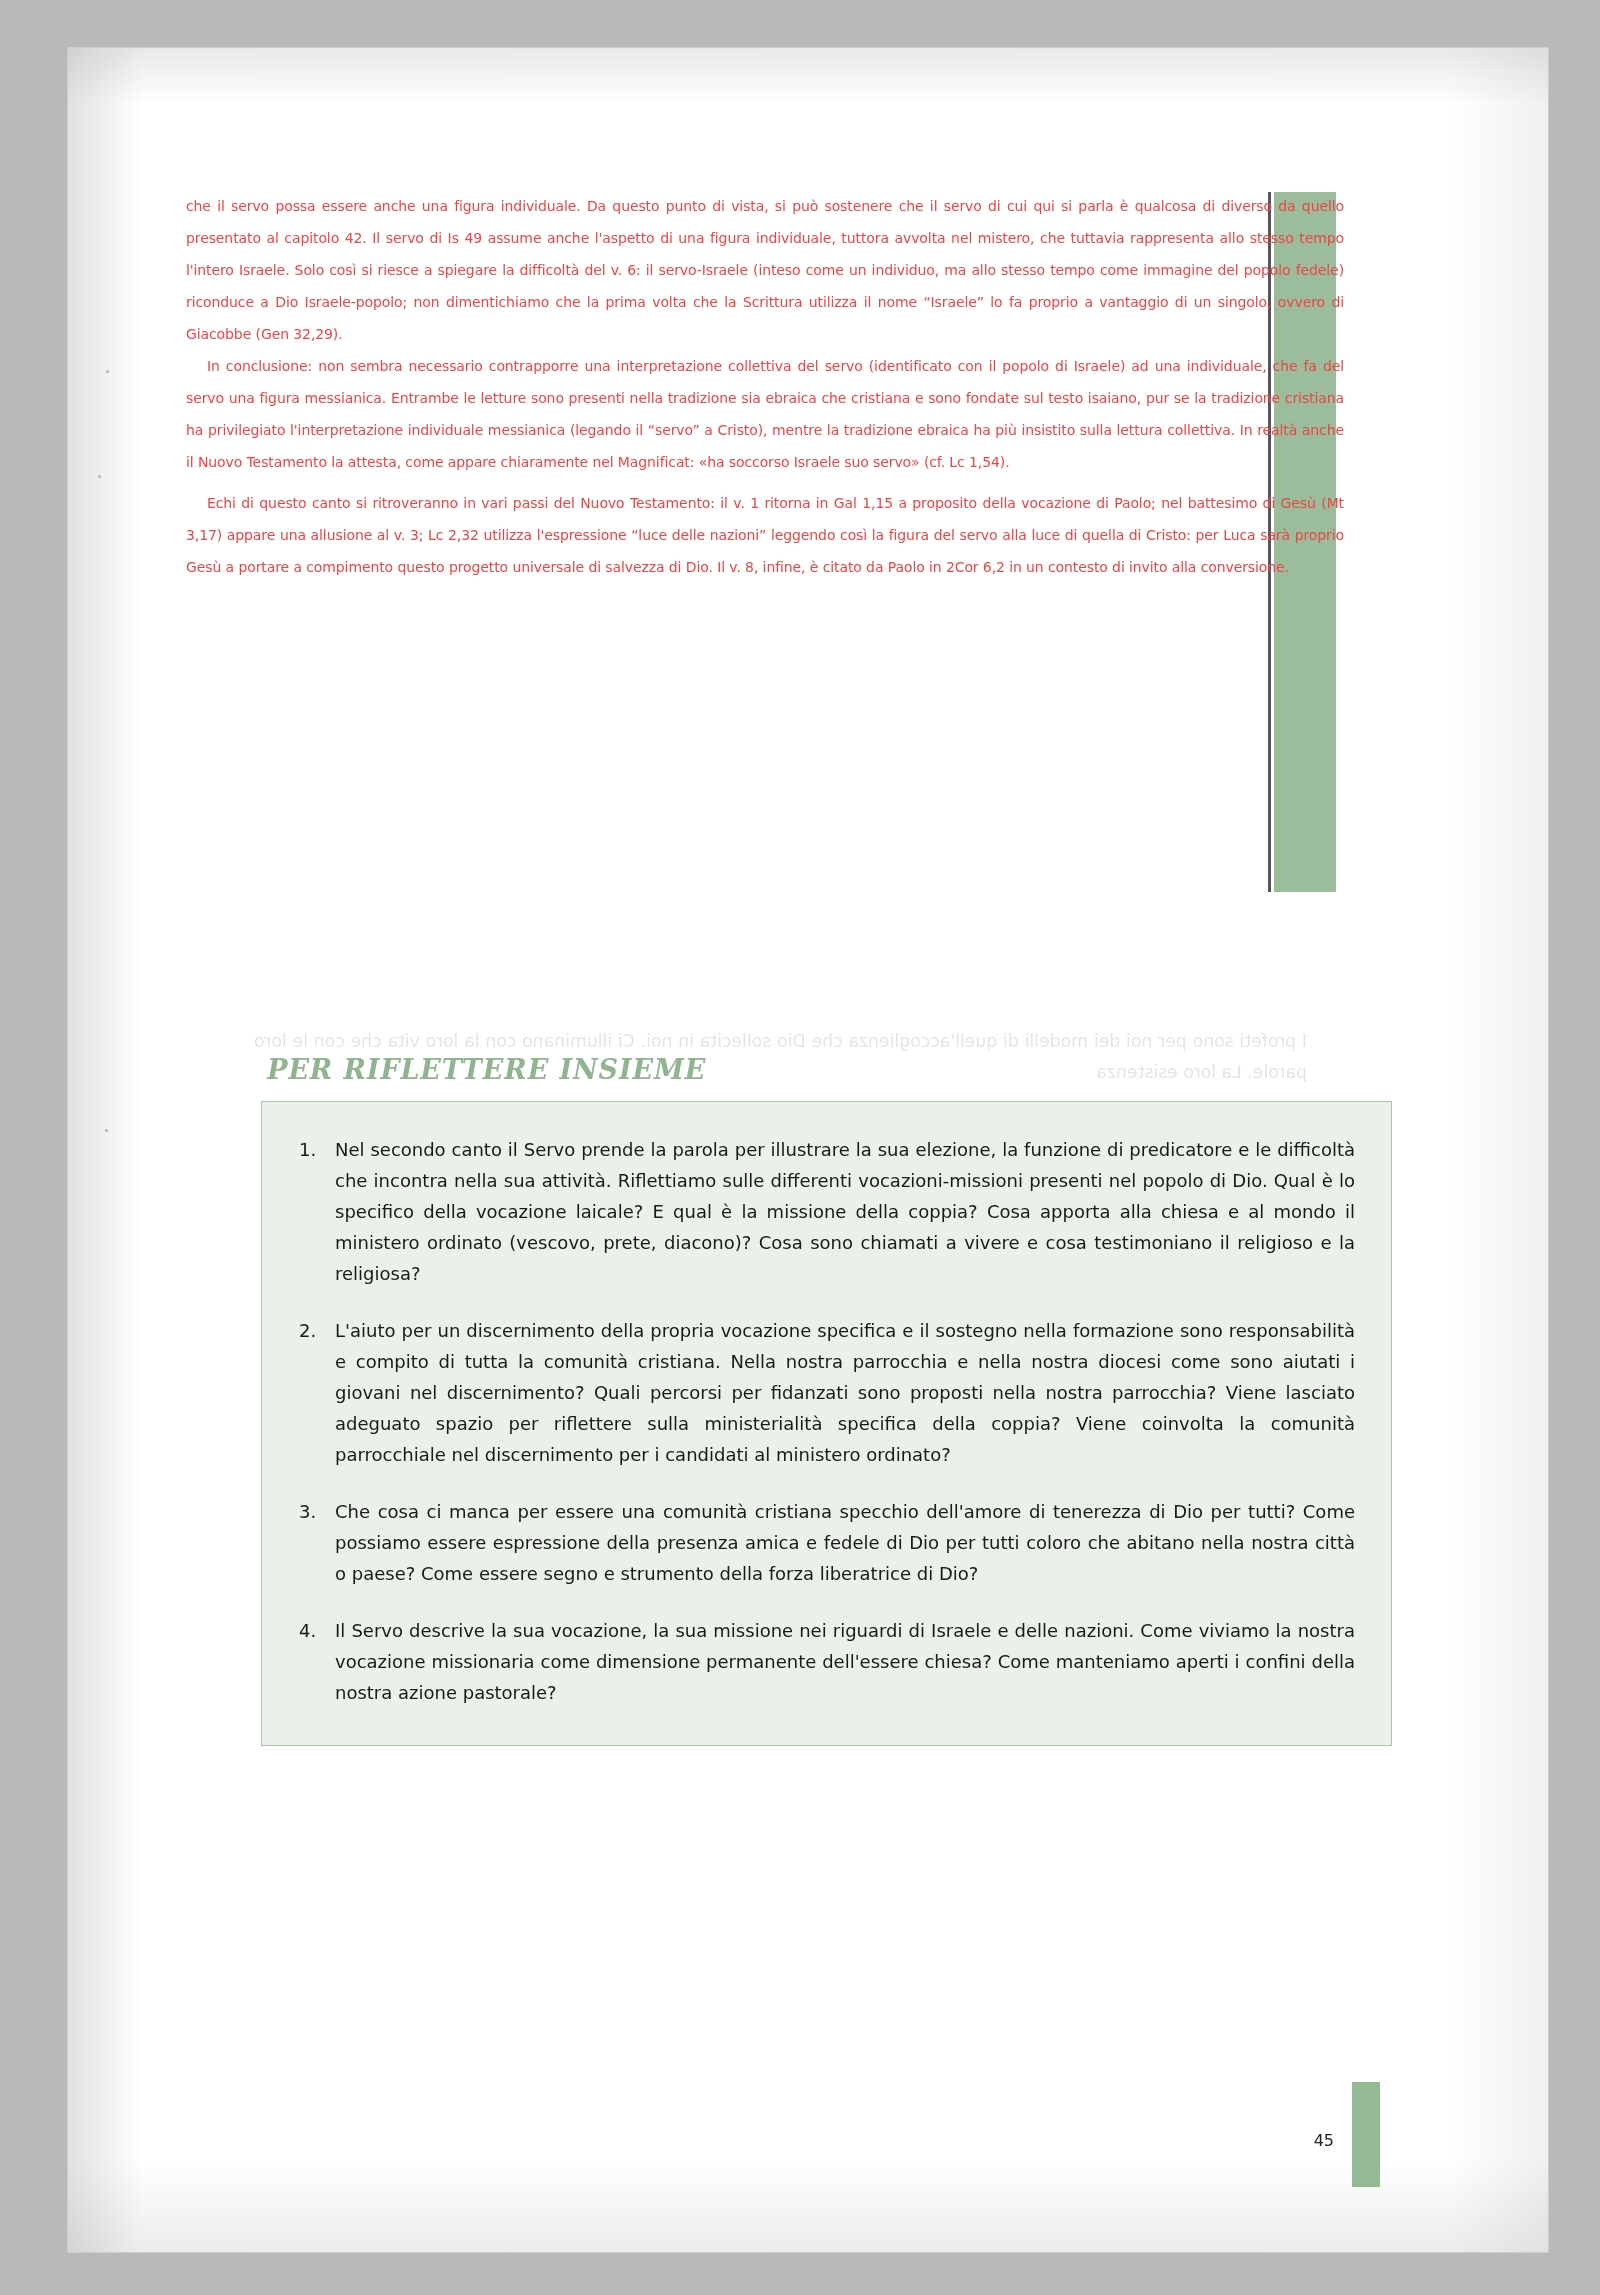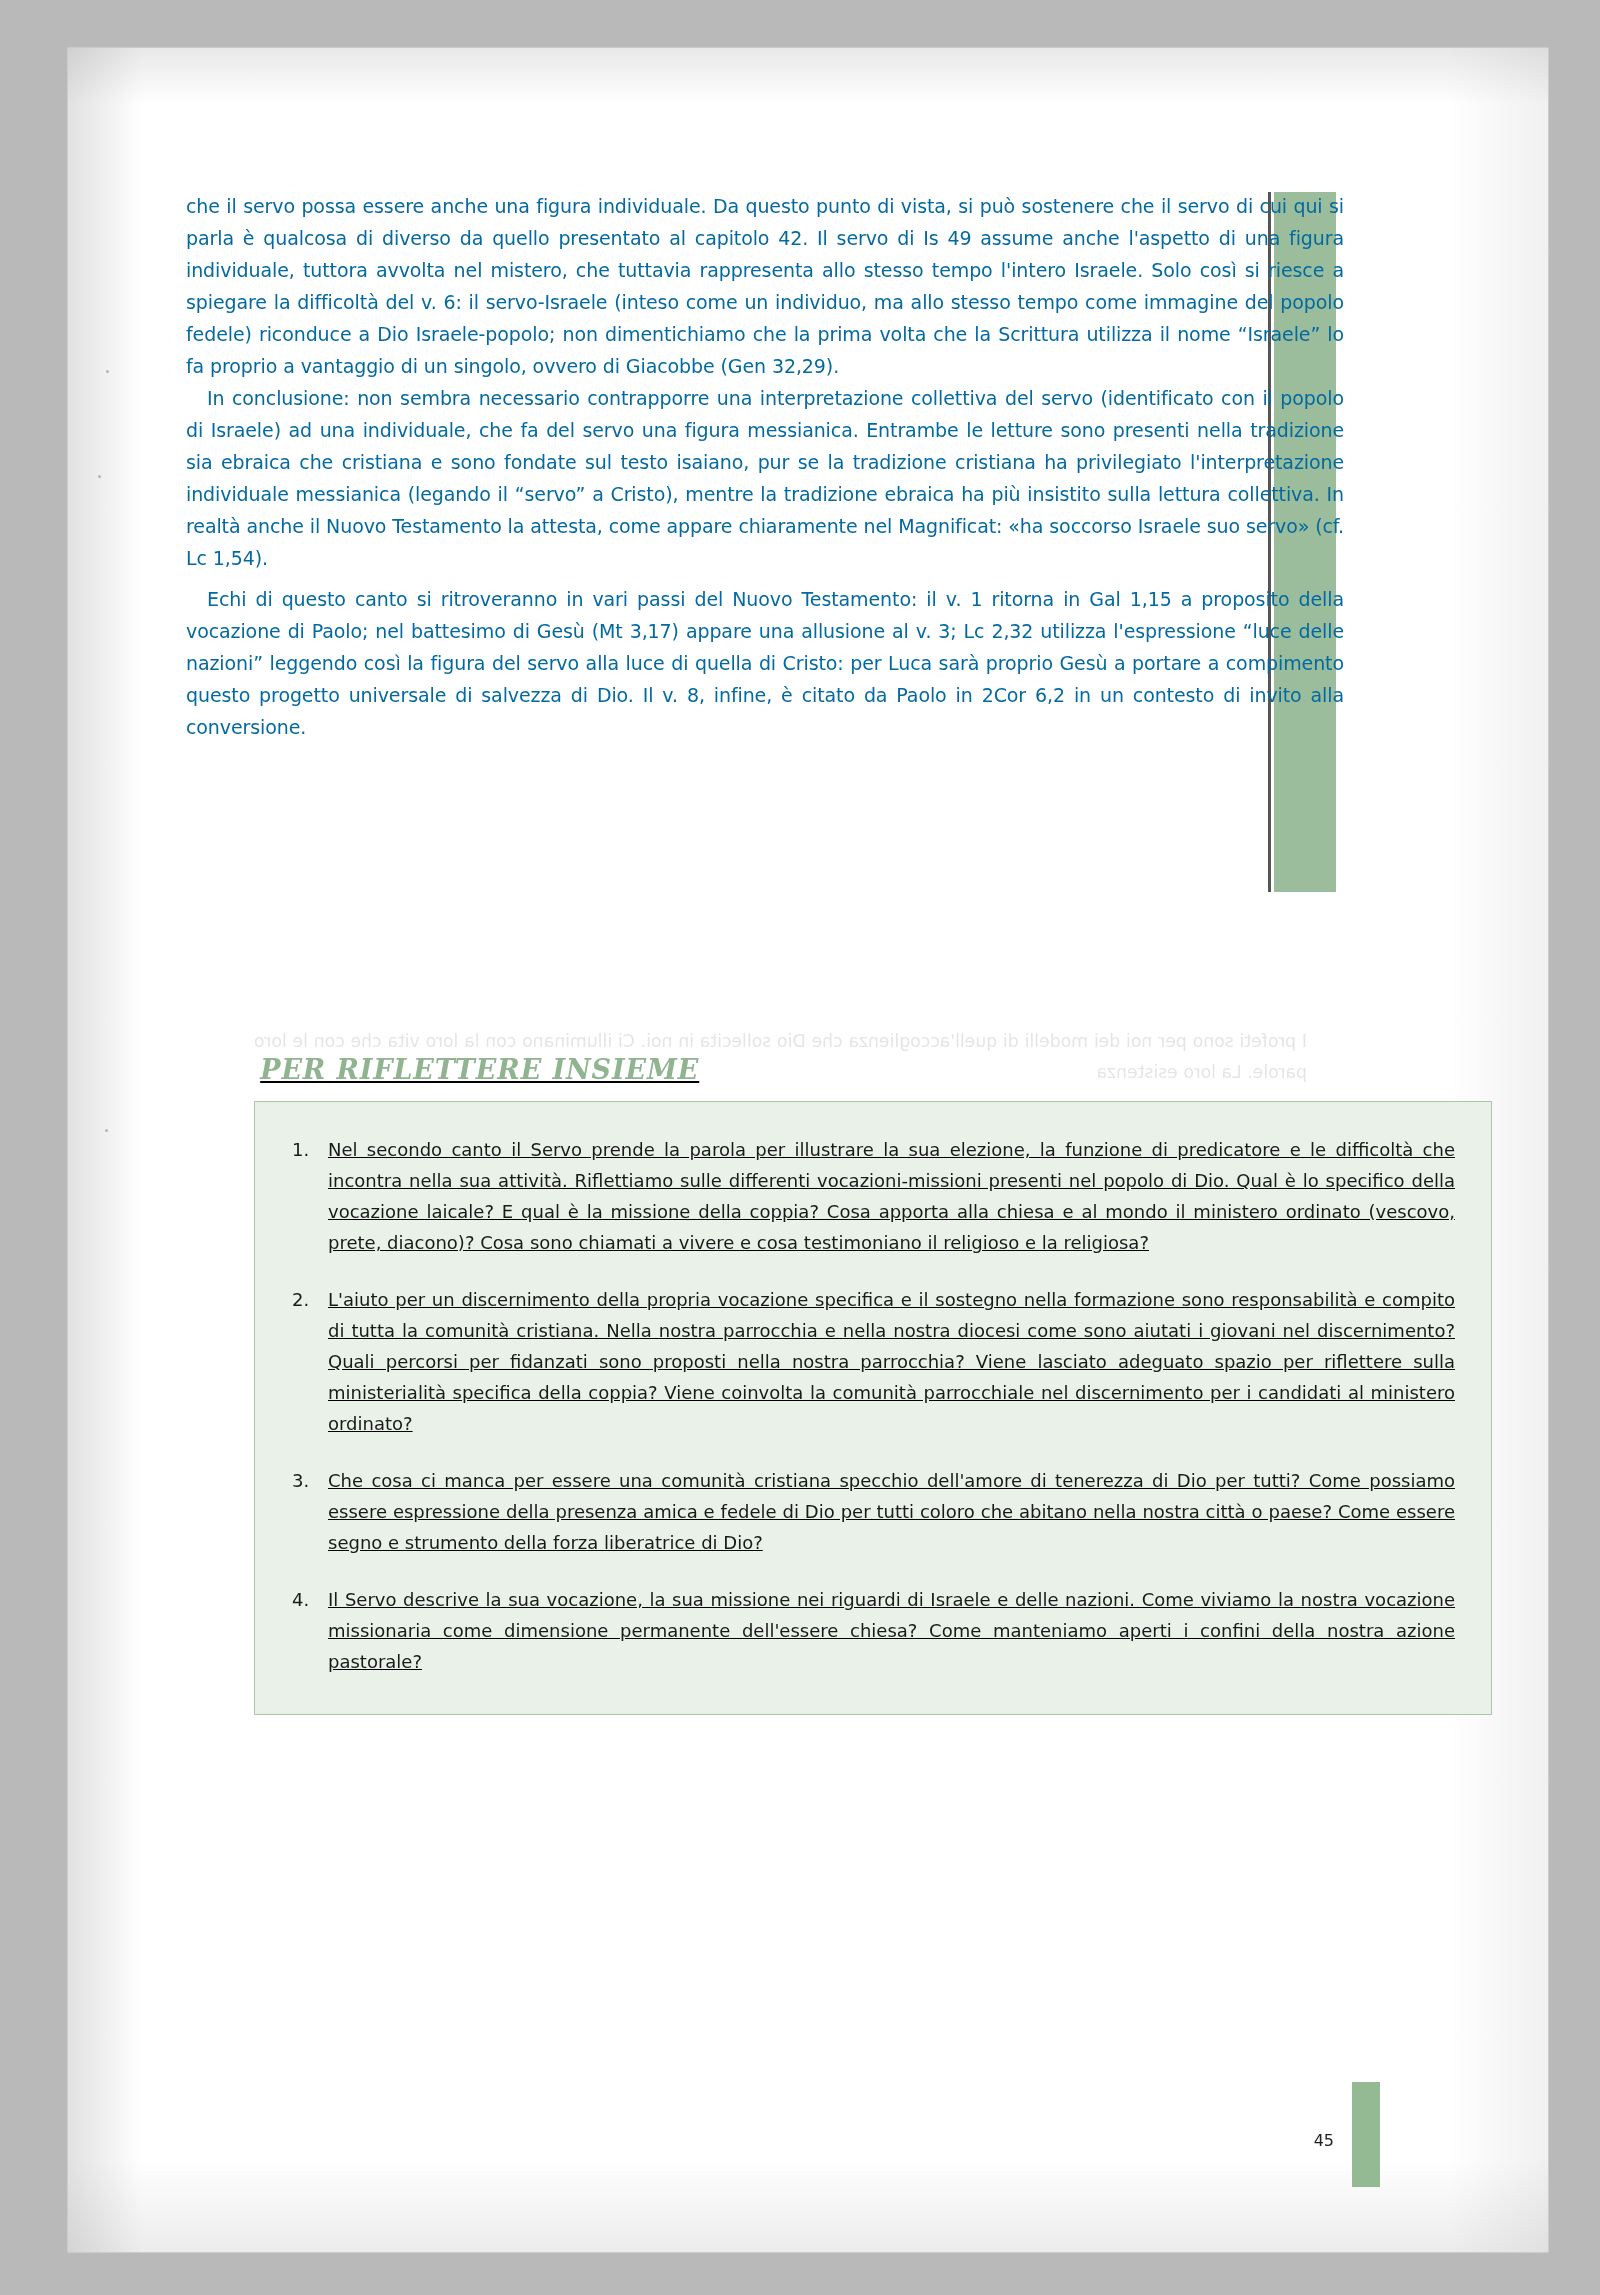--- a/index.html
+++ b/index.html
@@ -57,23 +57,23 @@
   .content {
     position: absolute;
     left: 118px;
     top: 142px;
     width: 1158px;
   }
 
   
   .bodytext {
     font-family: "DejaVu Sans", sans-serif;
-    font-size: 19px;
+    font-size: 14px;
     line-height: 32px;
-    color: #0369a1;
+    color: #ef4444;
     text-align: justify;
     letter-spacing: -0.1px;
   }
   .bodytext p {
     margin: 0;
   }
   .bodytext p.indent {
     text-indent: 21px;
   }
 
@@ -91,24 +91,23 @@
     left: 1200px;
     top: 144px;
     width: 3.1px;
     height: 700px;
     background: #555;
   }
 
   
   .reflect-wrap {
     position: absolute;
-    left: 186px;
+    left: 193px;
     top: 1006px;
-    width: 1238px;
-    text-decoration: underline;
+    width: 1131px;
   }
   .reflect-title {
     font-family: "DejaVu Serif", serif;
     font-weight: bold;
     font-style: italic;
     font-size: 27px;
     letter-spacing: 0.9px;
     color: #8fb48f;
     margin: 0 0 16px 6.2px;
   }

